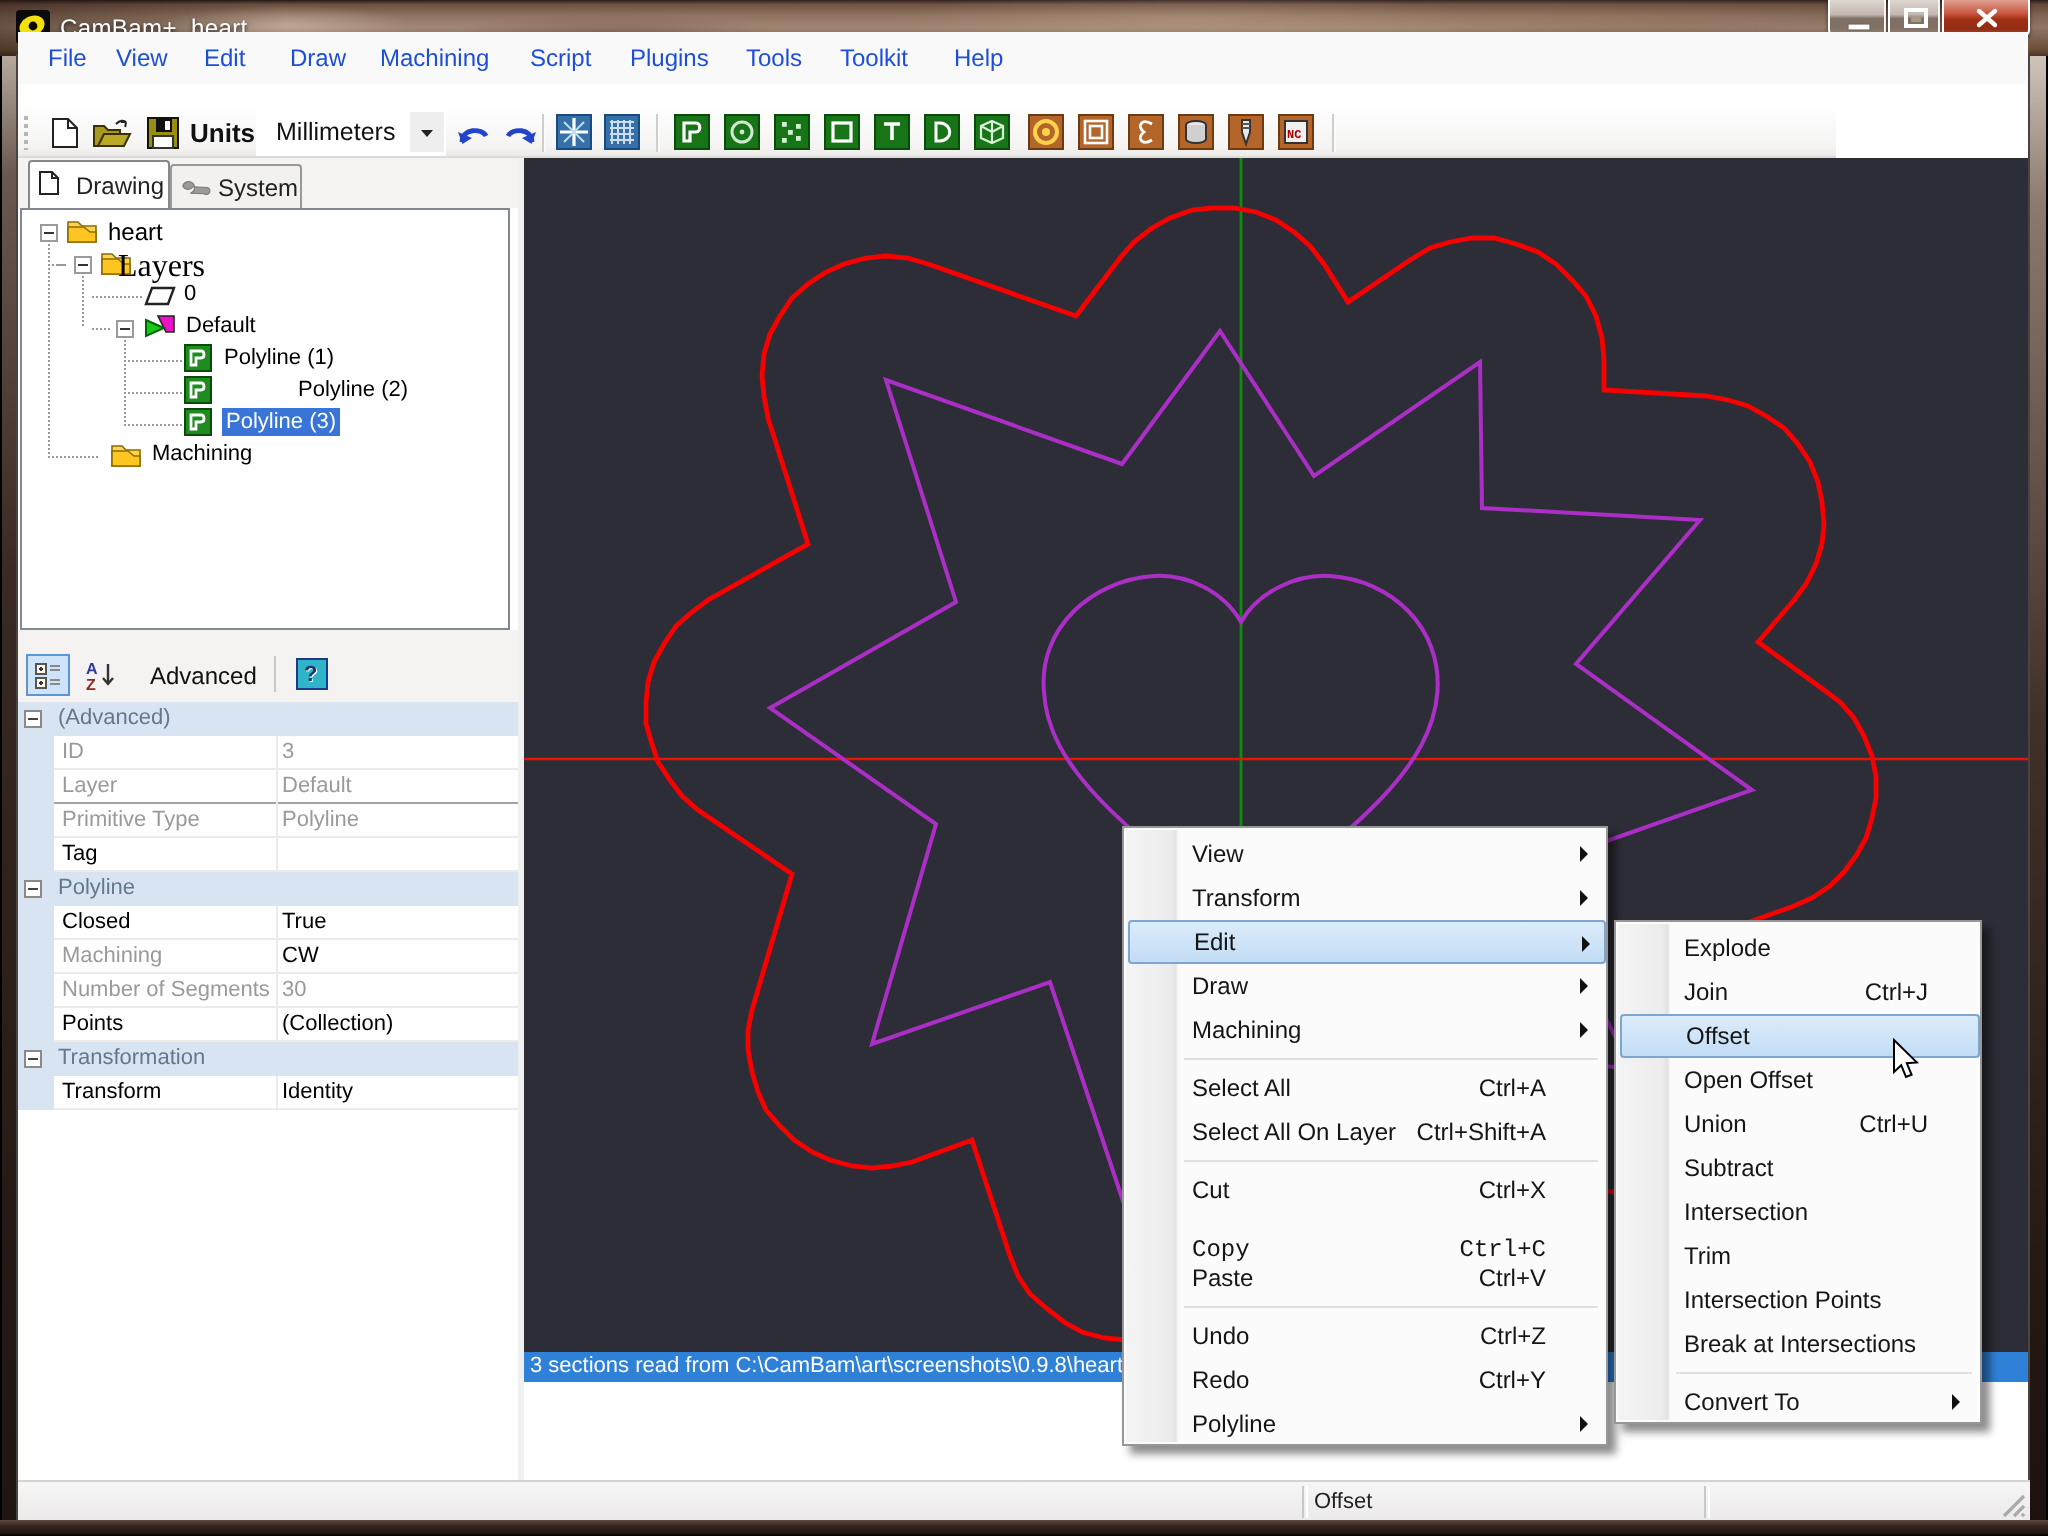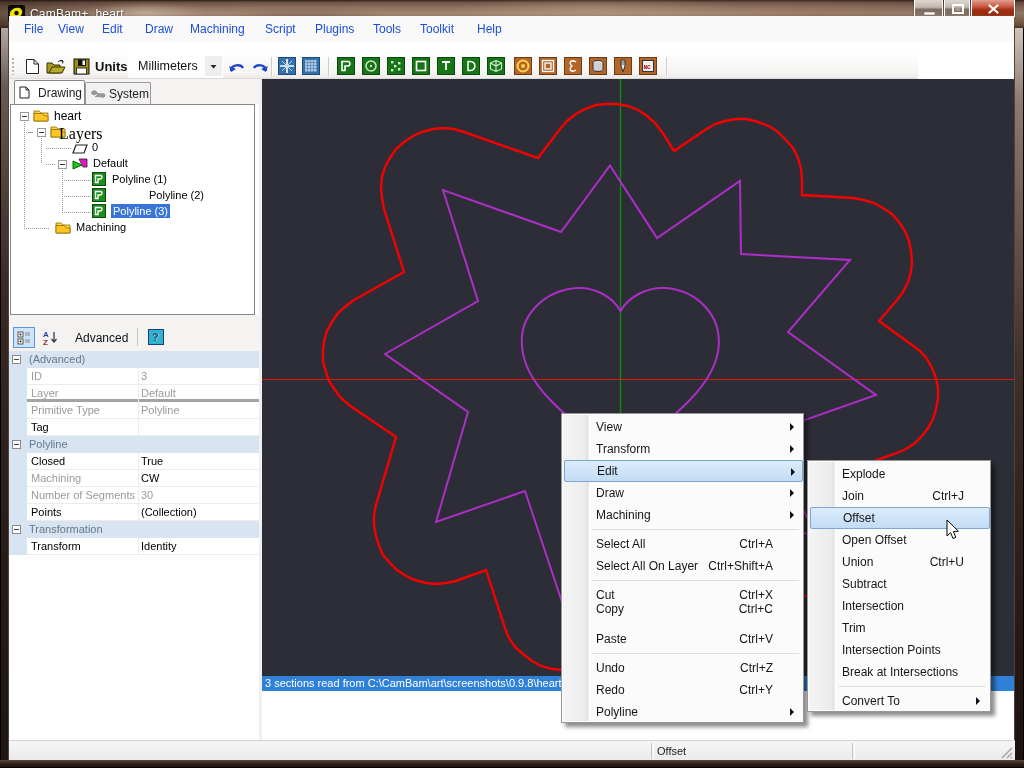--- a/index.html
+++ b/index.html
@@ -308,21 +308,21 @@
         <span class="abs" style="left:20px;top:2px;">(Advanced)</span>
         <div class="abs" style="left:3px;top:4px;width:9px;height:9px;border:1px solid #8a8a8a;background:#fff;">
           <div class="abs" style="left:1px;top:3px;width:5px;height:1px;background:#444"></div>
         </div>
       </div>
       <div class="abs" style="left:18px;top:17px;width:232px;height:17px;border-bottom:1px solid #ececec;">
         <span class="abs" style="left:4px;top:2px;color:#9a9a9a">ID</span>
         <span class="abs" style="left:114px;top:2px;color:#9a9a9a">3</span>
         <div class="abs" style="left:111px;top:0;width:1px;height:17px;background:#ececec;"></div>
       </div>
-      <div class="abs" style="left:18px;top:34px;width:232px;height:17px;border-bottom:3px solid #a3a3a3;text-align:center;">
+      <div class="abs" style="left:18px;top:34px;width:232px;height:17px;border-bottom:1px solid #a3a3a3;text-align:center;">
         <span class="abs" style="left:4px;top:2px;color:#9a9a9a">Layer</span>
         <span class="abs" style="left:114px;top:2px;color:#9a9a9a">Default</span>
         <div class="abs" style="left:111px;top:0;width:1px;height:17px;background:#ececec;"></div>
       </div>
       <div class="abs" style="left:18px;top:51px;width:232px;height:17px;border-bottom:1px solid #ececec;">
         <span class="abs" style="left:4px;top:2px;color:#9a9a9a">Primitive Type</span>
         <span class="abs" style="left:114px;top:2px;color:#9a9a9a">Polyline</span>
         <div class="abs" style="left:111px;top:0;width:1px;height:17px;background:#ececec;"></div>
       </div>
       <div class="abs" style="left:18px;top:68px;width:232px;height:17px;border-bottom:1px solid #ececec;">
@@ -424,21 +424,21 @@
       </div>
       <div class="mi" style="top:141px;width:239px;">
         <span class="lbl" style="left:32px">Select All On Layer</span>
         <span class="sc" style="right:30px">Ctrl+Shift+A</span>
       </div>
       <div class="msep" style="left:30px;right:4px;top:166px"></div>
       <div class="mi" style="top:170px;width:239px;">
         <span class="lbl" style="left:32px">Cut</span>
         <span class="sc" style="right:30px">Ctrl+X</span>
       </div>
-      <div class="mi" style="top:184px;width:239px;">
+      <div class="mi" style="top:200px;width:239px;font-family:Liberation Mono, monospace;">
         <span class="lbl" style="left:32px">Copy</span>
         <span class="sc" style="right:30px">Ctrl+C</span>
       </div>
       <div class="mi" style="top:214px;width:239px;">
         <span class="lbl" style="left:32px">Paste</span>
         <span class="sc" style="right:30px">Ctrl+V</span>
       </div>
       <div class="msep" style="left:30px;right:4px;top:239px"></div>
       <div class="mi" style="top:243px;width:239px;">
         <span class="lbl" style="left:32px">Undo</span>

